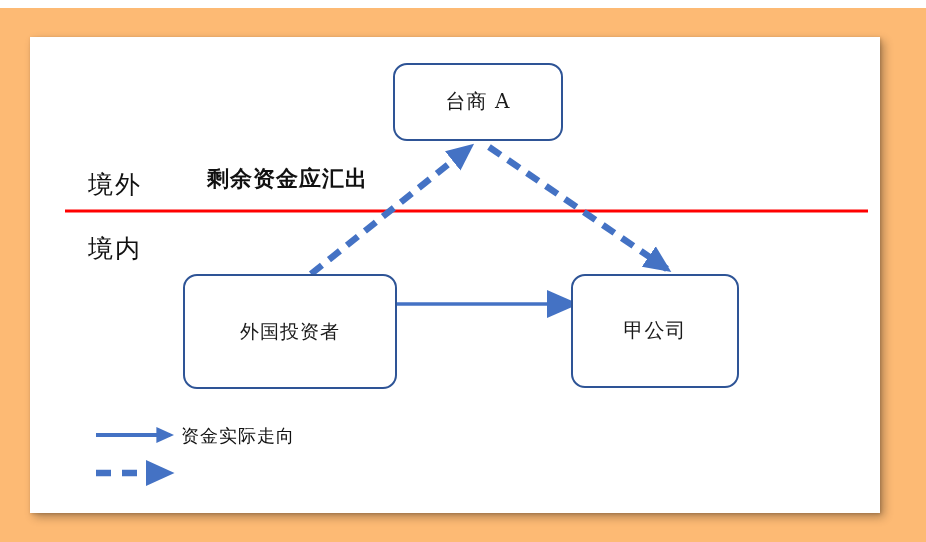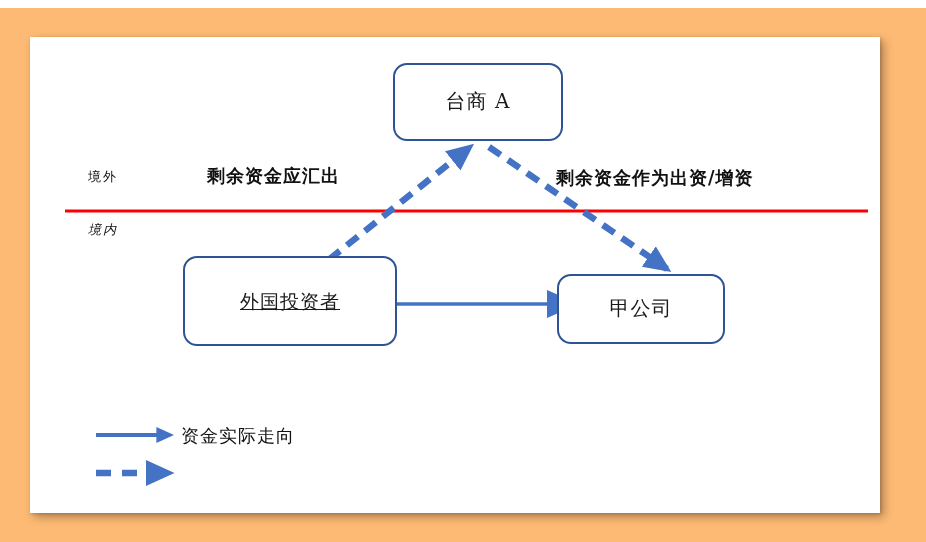--- a/index.html
+++ b/index.html
@@ -56,50 +56,49 @@
   }
   #node-taishang {
     left: 393px;
     top: 55px;
     width: 170px;
     height: 78px;
     font-size: 20px;
   }
   #node-account {
     left: 183px;
-    top: 248px;
+    top: 266px;
     width: 214px;
-    height: 90px;
+    height: 115px;
     font-size: 19px;
-    text-decoration: underline;
   }
   #node-company {
-    left: 557px;
+    left: 571px;
     top: 266px;
     width: 168px;
-    height: 70px;
+    height: 114px;
     font-size: 20px;
   }
   .node-line { display: block; white-space: nowrap; }
 
   
   .region-label {
     position: absolute;
-    font-size: 13px;
+    font-size: 25px;
     color: #111111;
     letter-spacing: 2px;
     white-space: nowrap;
   }
   #label-offshore { left: 88px; top: 160px; }
-  #label-onshore  { left: 88px; top: 213px; font-style: italic; }
+  #label-onshore  { left: 88px; top: 224px; }
 
   
   .edge-caption {
     position: absolute;
-    font-size: 18px;
+    font-size: 22px;
     color: #111111;
     font-weight: 700;
     letter-spacing: 1px;
     white-space: nowrap;
   }
   #caption-left  { left: 207px; top: 156px; }
   #caption-right { left: 556px; top: 158px; }
 
   
   .legend-text {
@@ -154,17 +153,16 @@
   </div>
 
   <div class="node" id="node-company">
     <span class="node-line">甲公司</span>
   </div>
 
   <div class="region-label" id="label-offshore">境外</div>
   <div class="region-label" id="label-onshore">境内</div>
 
   <div class="edge-caption" id="caption-left">剩余资金应汇出</div>
-  <div class="edge-caption" id="caption-right">剩余资金作为出资/增资</div>
 
   <div class="legend-text" id="legend-label-actual">资金实际走向</div>
 
 </div>
 
 </body></html>

